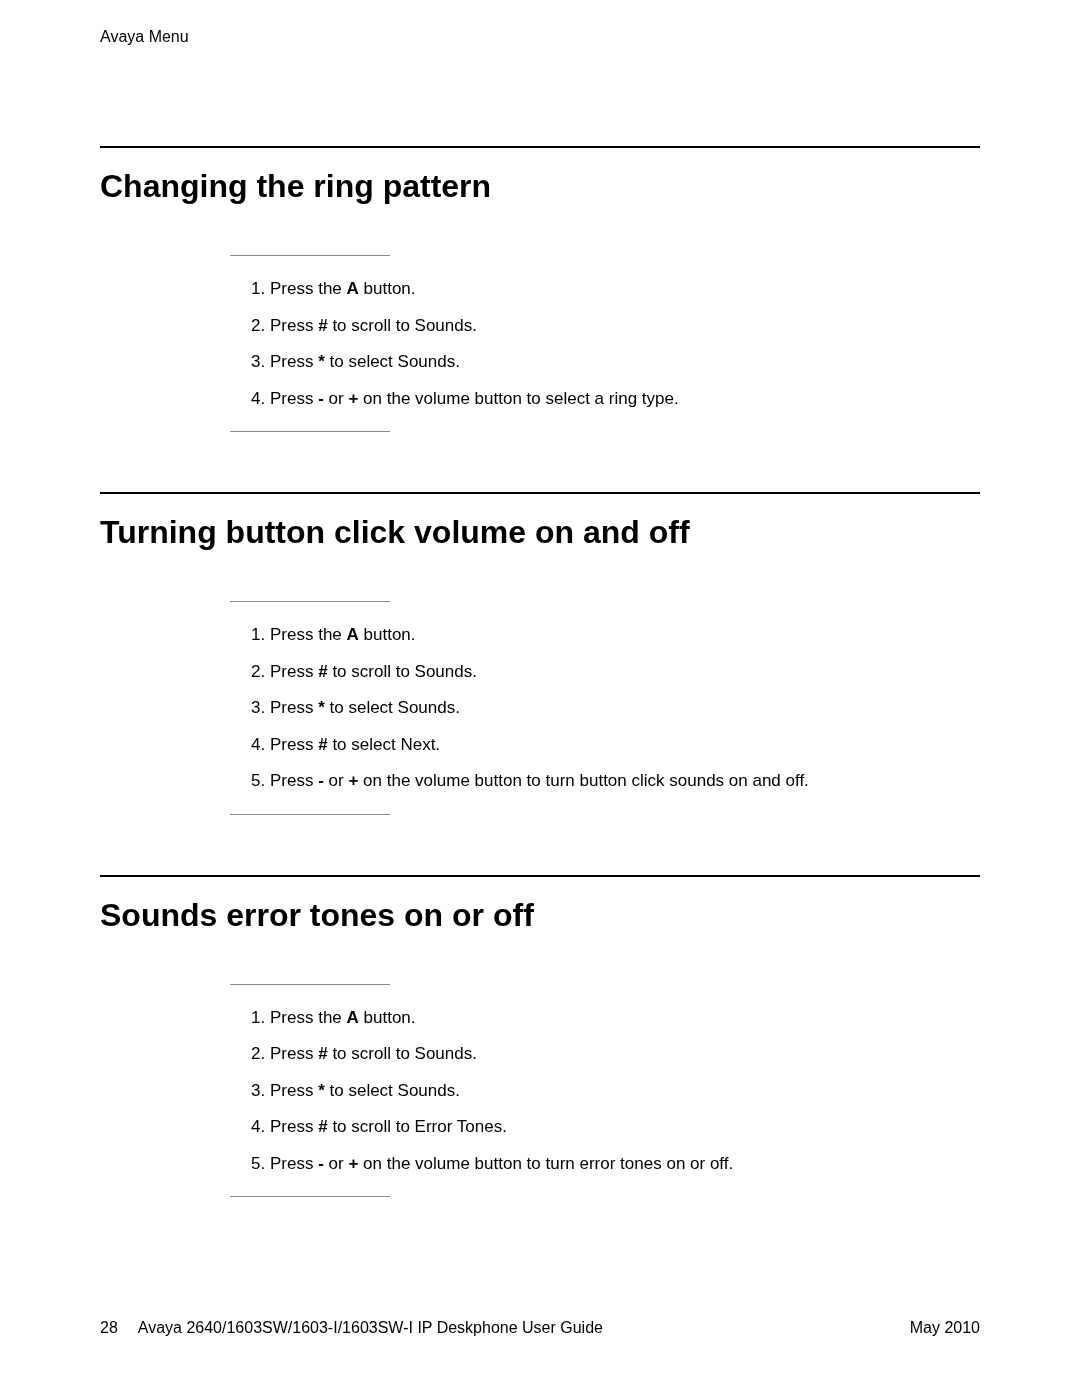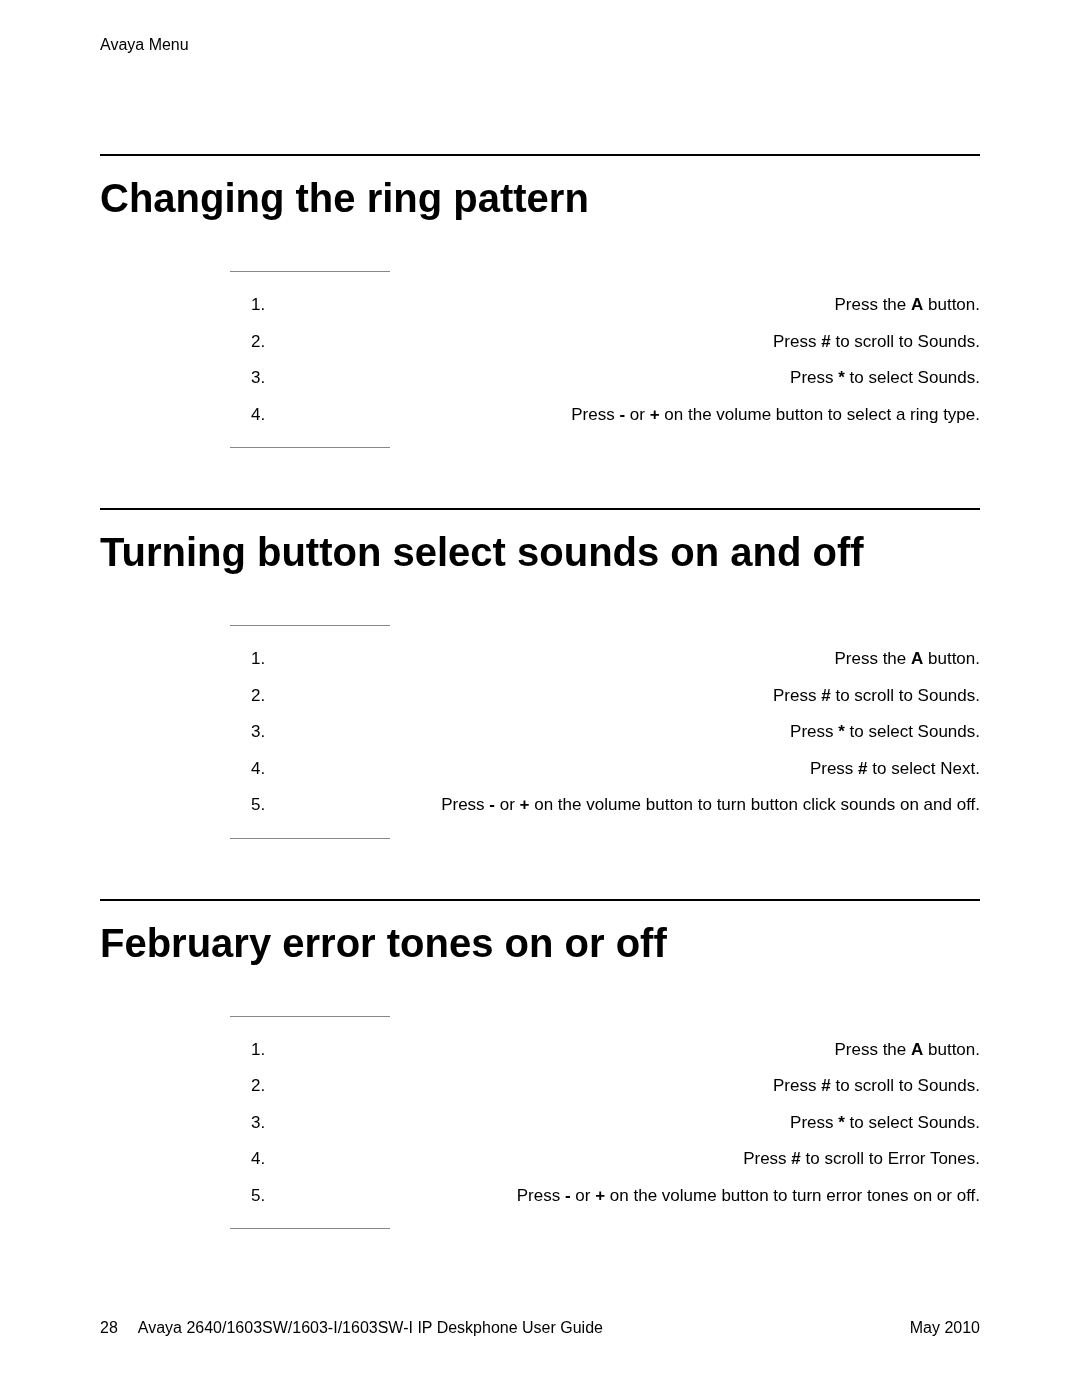--- a/index.html
+++ b/index.html
@@ -6,58 +6,57 @@
       font-family: Arial, Helvetica, sans-serif;
       margin: 0;
       padding: 0;
       background: white;
       color: black;
       width: 1080px;
       height: 1397px;
       position: relative;
     }
     .page {
-      padding: 36px 100px 60px 100px;
+      padding: 28px 100px 60px 100px;
       box-sizing: border-box;
       height: 100%;
       position: relative;
     }
     .header {
       font-size: 16px;
       margin-bottom: 100px;
     }
     .section {
       margin-bottom: 60px;
     }
     .section-rule {
       border-top: 2px solid black;
       margin-bottom: 20px;
     }
     .section-title {
-      font-size: 40px;
+      font-size: 32px;
       font-weight: bold;
       margin-bottom: 50px;
     }
     .short-rule {
       border-top: 1px solid #888;
       width: 160px;
       margin-left: 130px;
       margin-bottom: 20px;
       margin-top: 20px;
     }
     .steps {
       list-style: decimal;
       margin: 0;
       padding-left: 170px;
       font-size: 17px;
     }
     .steps li {
       margin-bottom: 11px;
       line-height: 1.5;
-      text-align: right;
     }
     .steps li .continuation {
       display: block;
     }
     .bold {
       font-weight: bold;
     }
     .footer {
       position: absolute;
       bottom: 60px;
@@ -87,34 +86,34 @@
         <ol class="steps">
           <li>Press the <span class="bold">A</span> button.</li>
           <li>Press <span class="bold">#</span> to scroll to Sounds.</li>
           <li>Press <span class="bold">*</span> to select Sounds.</li>
           <li>Press <span class="bold">-</span> or <span class="bold">+</span> on the volume button to select a ring type.</li>
         </ol>
         <div class="short-rule"></div>
       </div>
       <div class="section">
         <div class="section-rule"></div>
-        <div class="section-title">Turning button select sounds on and off</div>
+        <div class="section-title">Turning button click volume on and off</div>
         <div class="short-rule"></div>
         <ol class="steps">
           <li>Press the <span class="bold">A</span> button.</li>
           <li>Press <span class="bold">#</span> to scroll to Sounds.</li>
           <li>Press <span class="bold">*</span> to select Sounds.</li>
           <li>Press <span class="bold">#</span> to select Next.</li>
           <li>Press <span class="bold">-</span> or <span class="bold">+</span> on the volume button to turn button click sounds on and off.</li>
         </ol>
         <div class="short-rule"></div>
       </div>
       <div class="section">
         <div class="section-rule"></div>
-        <div class="section-title">February error tones on or off</div>
+        <div class="section-title">Sounds error tones on or off</div>
         <div class="short-rule"></div>
         <ol class="steps">
           <li>Press the <span class="bold">A</span> button.</li>
           <li>Press <span class="bold">#</span> to scroll to Sounds.</li>
           <li>Press <span class="bold">*</span> to select Sounds.</li>
           <li>Press <span class="bold">#</span> to scroll to Error Tones.</li>
           <li>Press <span class="bold">-</span> or <span class="bold">+</span> on the volume button to turn error tones on or off.</li>
         </ol>
         <div class="short-rule"></div>
       </div>

